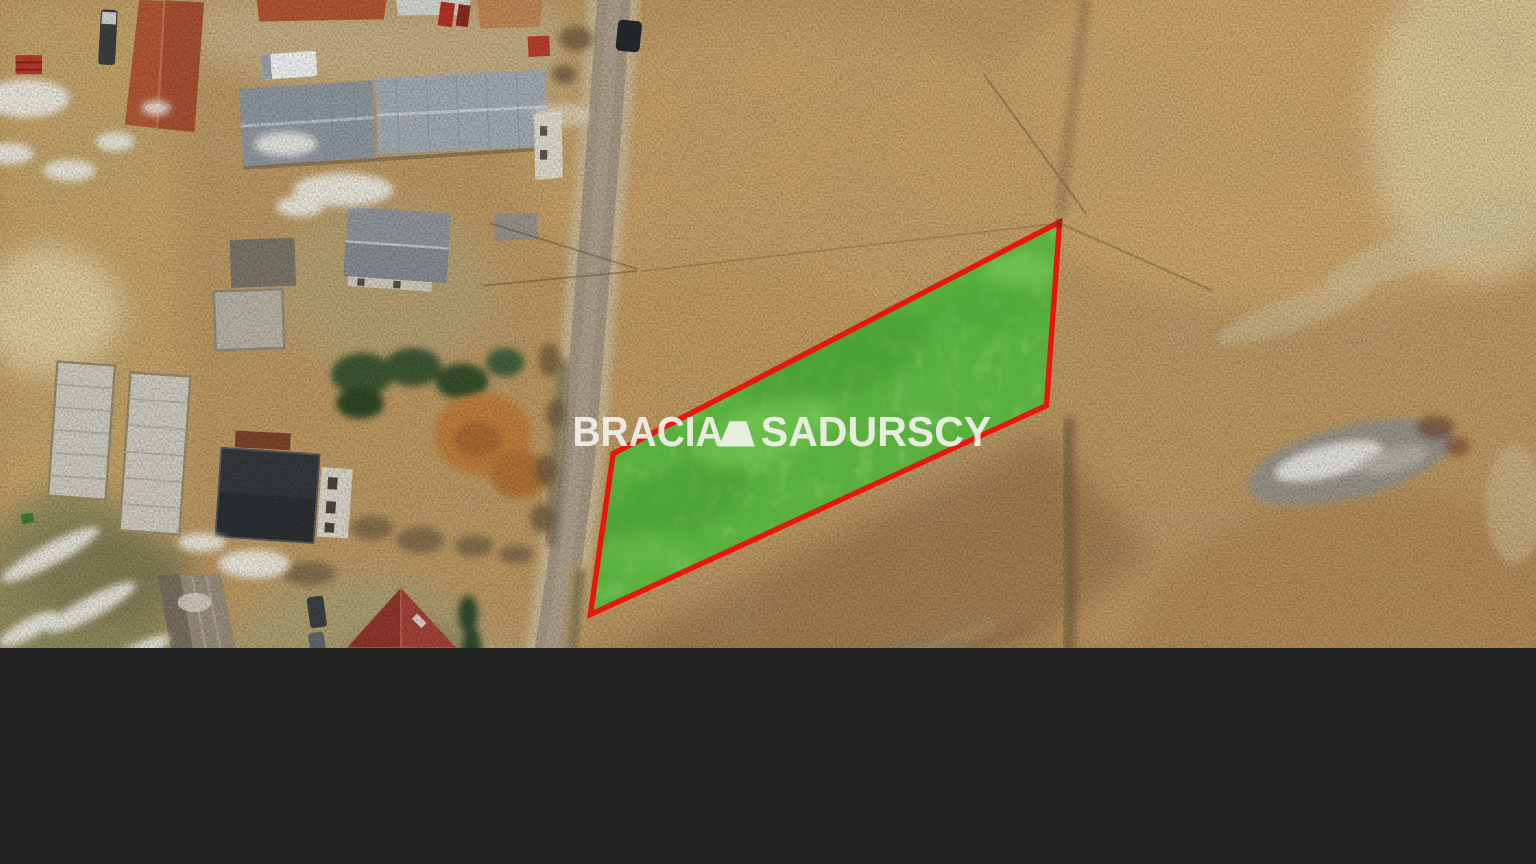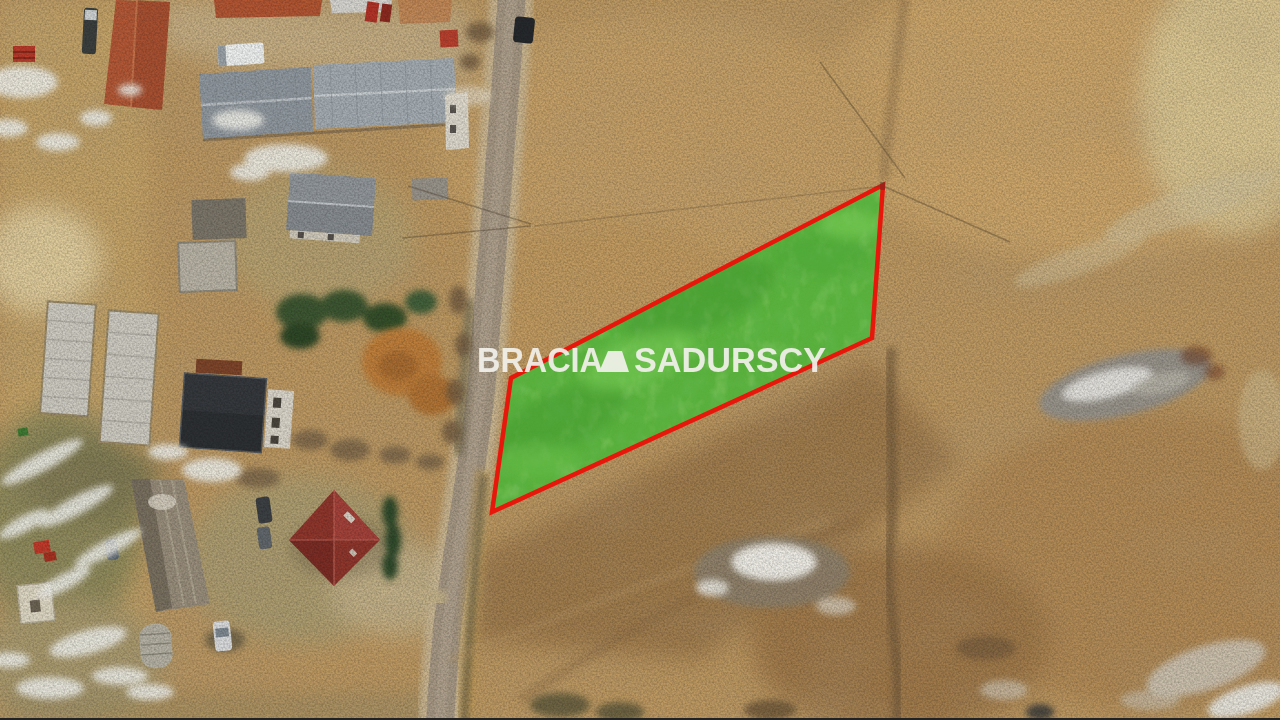--- a/index.html
+++ b/index.html
@@ -1,16 +1,16 @@
 <!DOCTYPE html>
 <html><head>
 <meta charset="utf-8">
 <style>
   html,body{margin:0;padding:0;background:#222;}
-  .stage{position:relative;width:1280px;height:718px;overflow:hidden;font-family:"Liberation Sans",sans-serif;}
+  .stage{position:relative;width:1280px;height:540px;overflow:hidden;font-family:"Liberation Sans",sans-serif;}
   svg{position:absolute;inset:0;display:block;}
   text{font-family:"Liberation Sans","DejaVu Sans",sans-serif;font-weight:700;}
 </style>
 </head>
 <body>
 
 <div class="stage">
 <svg width="1280" height="720" viewBox="0 0 1280 720">
   <defs>
     <filter id="soft3" x="-30%" y="-30%" width="160%" height="160%">

